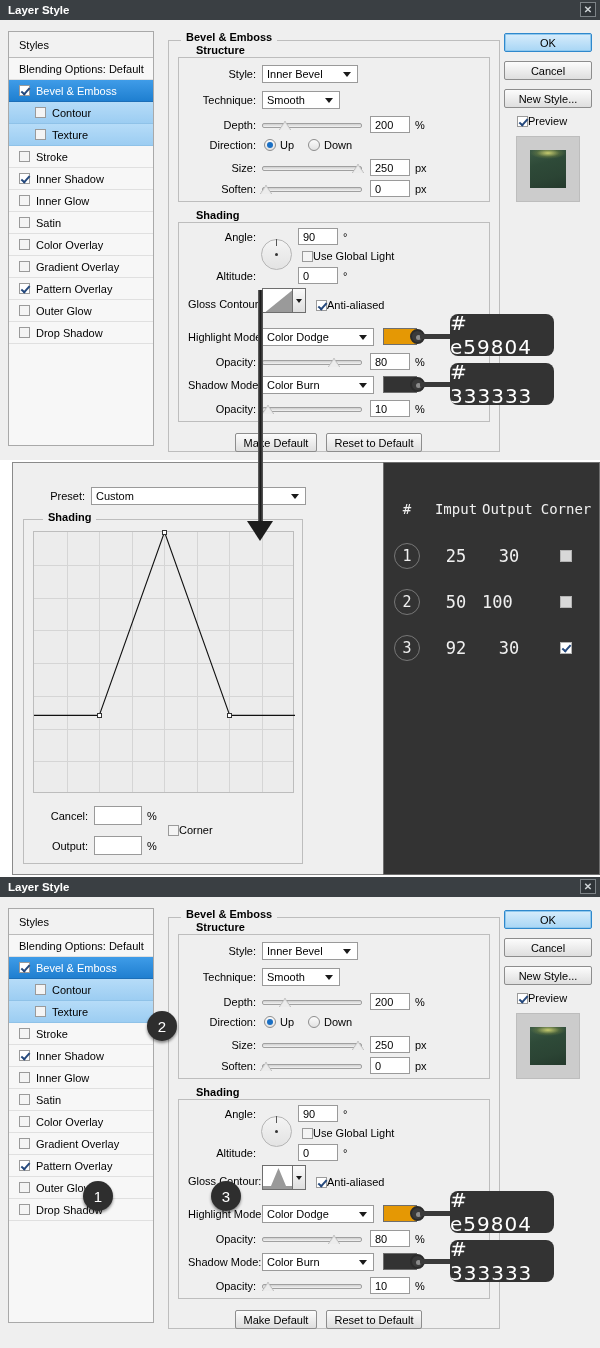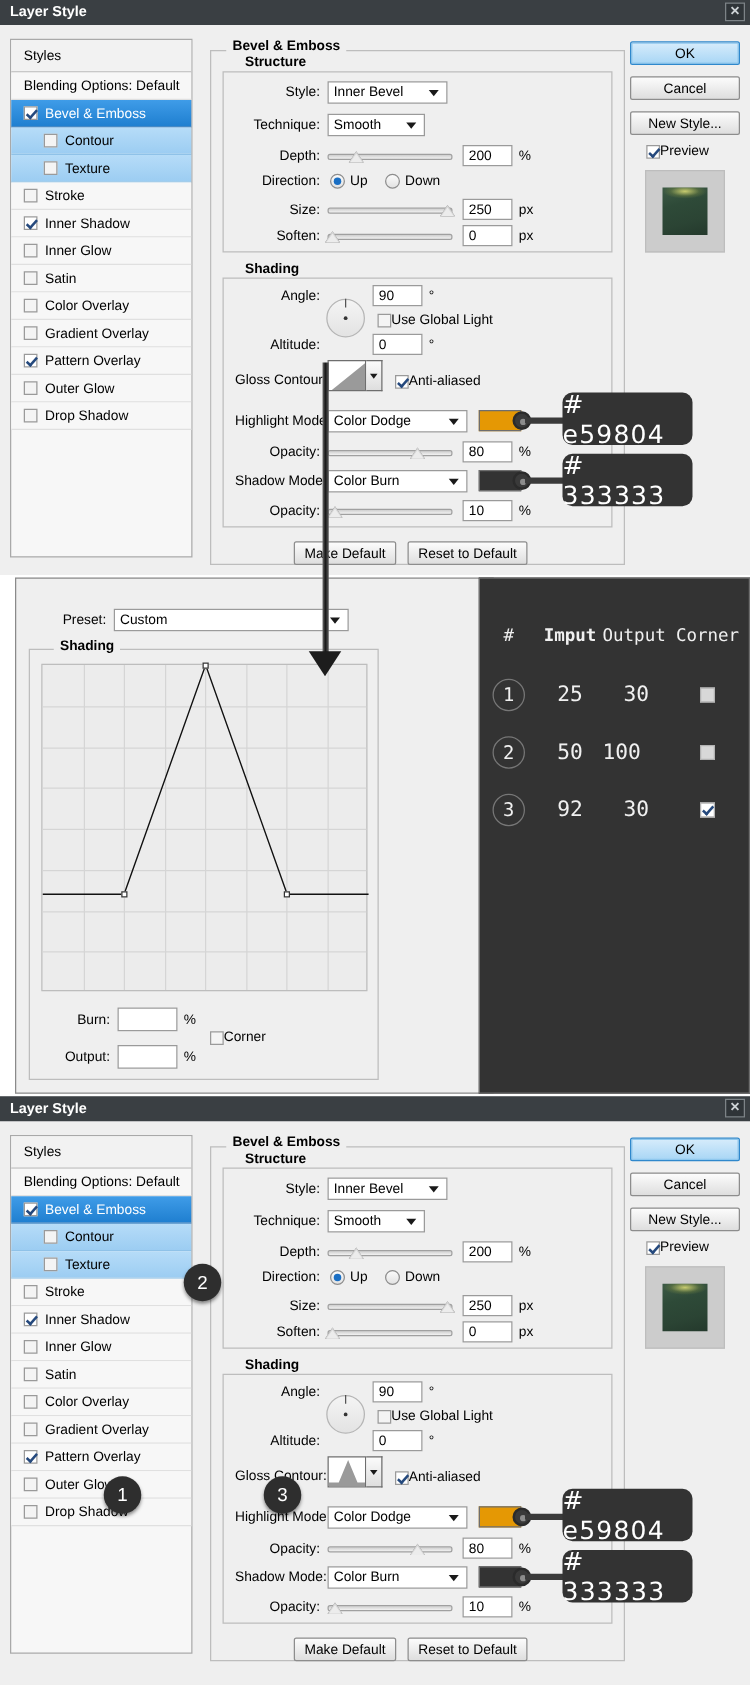--- a/index.html
+++ b/index.html
@@ -594,21 +594,21 @@
   <div class="badge" style="left:450px;top:363px;width:104px;height:42px;"># 333333</div>
 </div>
 
 <div class="arrow-shaft" style="left:258px;top:290px;height:233px;"></div>
 <div class="arrow-head" style="left:247px;top:521px;"></div>
 
 <div class="ce" style="left:12px;top:462px;width:383px;height:413px;">
 
   <div class="frow" style="left:28px;top:24px;">
     <span class="flabel" style="width:44px;">Preset:</span>
-    <span class="select" style="margin-left:6px;width:188px;">
+    <span class="select" style="margin-left:6px;width:215px;">
       <span>Custom</span>
       <span class="caret"></span>
     </span>
   </div>
 
   <div class="group" style="left:10px;top:56px;width:280px;height:345px;"></div>
   <div class="group-title" style="left:30px;top:48px;background:#efefef;">Shading</div>
 
   <div class="mapping-grid" style="left:20px;top:68px;width:261px;height:262px;">
 
@@ -635,21 +635,21 @@
     <span class="ctl-pt" style="left:62.7px;top:180.9px;"></span>
     <span class="ctl-pt" style="left:128px;top:-2px;"></span>
     <span class="ctl-pt" style="left:193.2px;top:180.9px;"></span>
   </div>
 
   <div class="pt-badge" style="left:134px;top:548px;">2</div>
   <div class="pt-badge" style="left:70px;top:718px;">1</div>
   <div class="pt-badge" style="left:198px;top:718px;">3</div>
 
   <div class="frow" style="left:33px;top:343px;">
-    <span class="flabel" style="width:42px;">Burn:</span>
+    <span class="flabel" style="width:42px;">Cancel:</span>
     <span class="numbox" style="margin-left:6px;width:48px;height:19px;"></span>
     <span class="unit">%</span>
   </div>
 
   <div class="frow" style="left:25px;top:373px;">
     <span class="flabel" style="width:50px;">Output:</span>
     <span class="numbox" style="margin-left:6px;width:48px;height:19px;"></span>
     <span class="unit">%</span>
   </div>
 
@@ -661,21 +661,21 @@
   <div class="btn primary" style="left:297px;top:482px;width:74px;">OK</div>
   <div class="btn" style="left:297px;top:510px;width:74px;">Cancel</div>
   <div class="btn" style="left:297px;top:545px;width:74px;">Load...</div>
   <div class="btn" style="left:297px;top:573px;width:74px;">Save...</div>
   <div class="btn" style="left:297px;top:607px;width:74px;">New...</div>
 </div>
 
 <div class="dark-panel" style="left:383px;top:462px;width:217px;height:413px;">
   <div class="dp-head" style="left:0;top:38px;width:217px;">
     <span style="width:46px;text-align:center;">#</span>
-    <span style="width:52px;text-align:center;font-weight:bold;">Imput</span>
+    <span style="width:52px;text-align:center;">Imput</span>
     <span style="width:54px;text-align:left;">Output</span>
     <span style="width:60px;text-align:center;">Corner</span>
   </div>
 
   <div class="dp-row" style="left:0;top:78px;width:217px;height:30px;">
     <span style="width:46px;display:flex;justify-content:center;">
       <span class="circ">1</span>
     </span>
     <span style="width:52px;text-align:center;">25</span>
     <span style="width:54px;text-align:center;">30</span>

